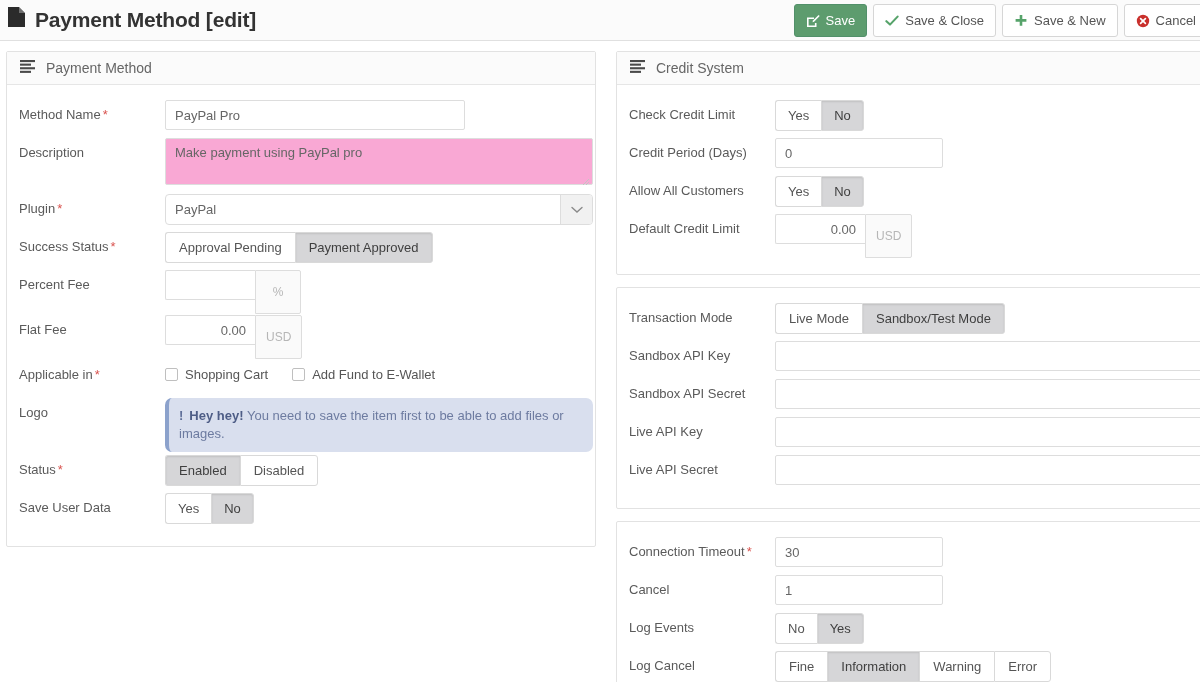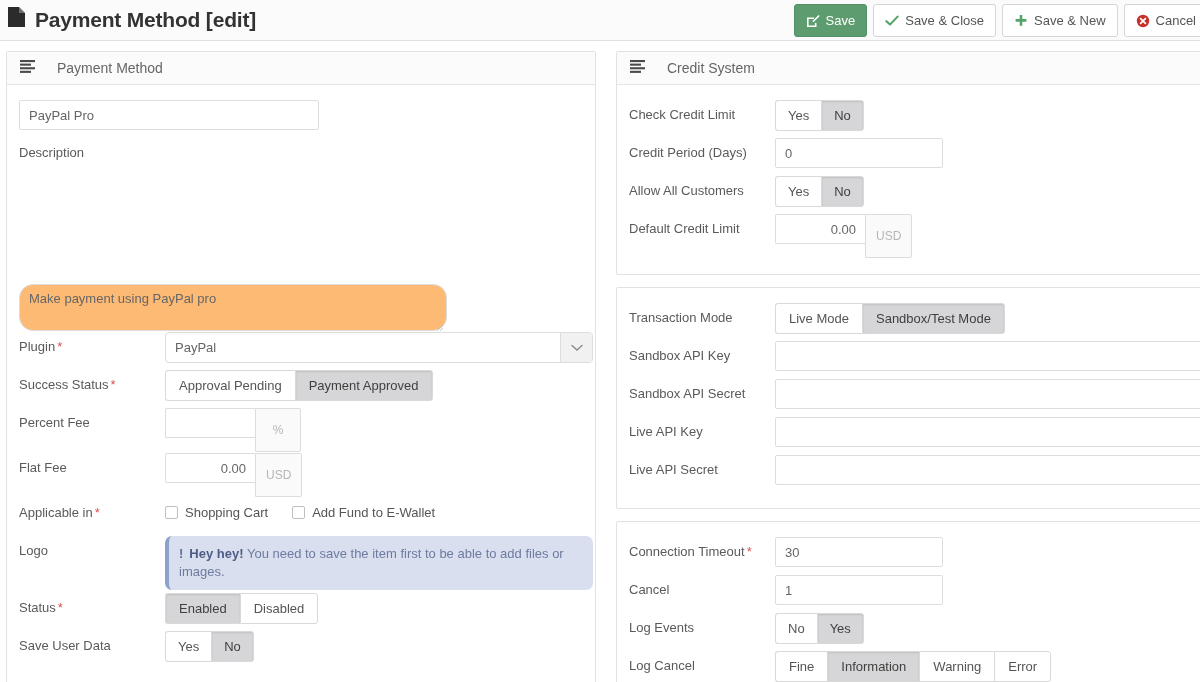--- a/index.html
+++ b/index.html
@@ -67,21 +67,21 @@
   .col-left  { width: 590px; flex: 0 0 590px; }
   .col-right { width: 600px; flex: 0 0 600px; }
 
   .panel {
     border: 1px solid #e2e2e2;
     background: #ffffff;
     border-radius: 2px;
     margin-bottom: 12px;
   }
   .panel-head {
-    display: flex; align-items: center; gap: 22px;
+    display: flex; align-items: center; gap: 11px;
     height: 33px;
     padding: 0 13px;
     border-bottom: 1px solid #e6e6e6;
     background: #fbfbfb;
     font-size: 14px;
     color: #666666;
   }
   .panel-body { padding: 14px 12px 16px 12px; }
 
   
@@ -115,22 +115,22 @@
     align-items: center;
   }
   .inp.w300 { width: 300px; }
   .inp.w168 { width: 168px; }
   .inp.wide-cut { width: 560px; }
 
   .textarea {
     width: 428px;
     height: 47px;
     border: 1px solid #dddddd;
-    background: #fdba74;
-    border-radius: 14px;
+    background: #f9a8d4;
+    border-radius: 2px;
     padding: 6px 9px;
     font-size: 13px;
     color: #666666;
     position: relative;
   }
   .resize-grip {
     position: absolute;
     right: 2px; bottom: 1px;
     width: 9px; height: 9px;
   }
@@ -310,28 +310,31 @@
             <rect x="0" y="7.2" width="15" height="2.1" fill="#4a4a4a"></rect>
             <rect x="0" y="10.8" width="11" height="2.1" fill="#4a4a4a"></rect>
           </svg>
         </span>
         <span>Payment Method</span>
       </div>
 
       <div class="panel-body">
 
         <div class="row">
+          <div class="row-label">
+            <span>Method Name</span><span class="req">*</span>
+          </div>
           <div class="row-field">
             <div class="inp w300">
               <span>PayPal Pro</span>
             </div>
           </div>
         </div>
 
-        <div class="row" style="min-height:56px;flex-direction:column;">
+        <div class="row" style="min-height:56px;">
           <div class="row-label">
             <span>Description</span>
           </div>
           <div class="row-field">
             <div class="textarea">
               <span>Make payment using PayPal pro</span>
               <span class="resize-grip">
                 <svg width="9" height="9" viewBox="0 0 9 9">
                   <path d="M8 2 L2 8 M8 5 L5 8" stroke="#c4c4c4" stroke-width="1"></path>
                 </svg>

